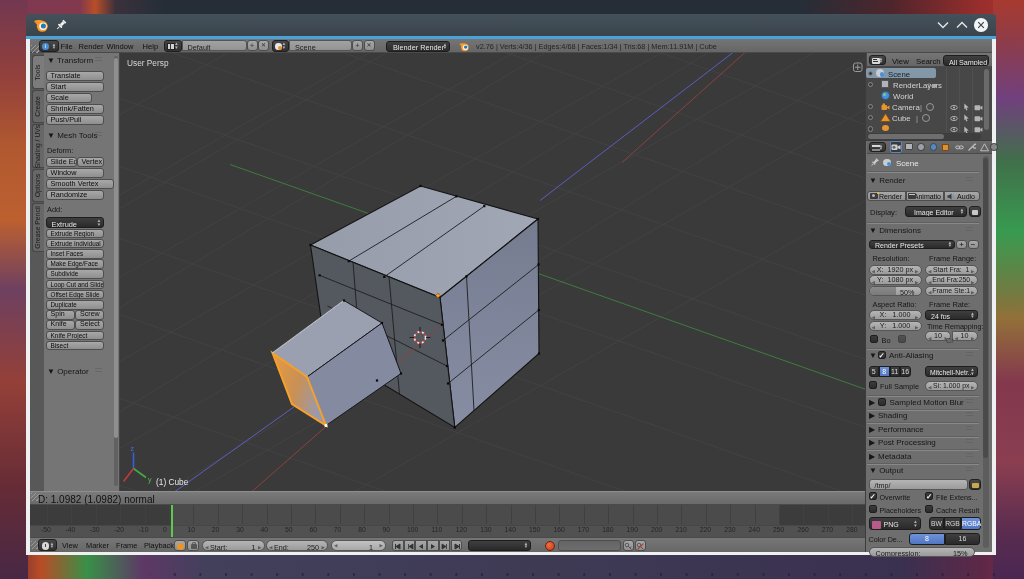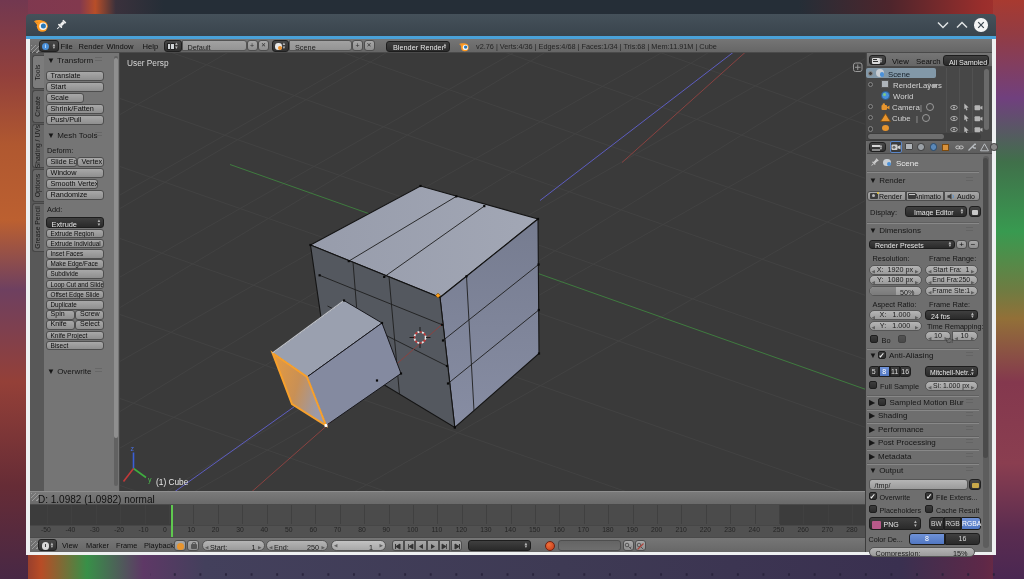--- a/index.html
+++ b/index.html
@@ -132,51 +132,51 @@
 <div class="abs" style="left:1.5px;top:164.5px;width:12px;height:49px;display:flex;align-items:center;justify-content:center">
         <span style="font-size:6.8px;color:#1a1a1a;white-space:nowrap;transform:rotate(-90deg)">Grease Pencil</span>
       </div>
 <div class="abs" style="left:13.5px;top:14.0px;width:76.5px;height:438.5px;background:#757575;border-right:1px solid #454545"></div>
 <div class="abs" style="left:83.5px;top:17.5px;width:4.5px;height:430px;background:#616161;border-radius:2px"></div>
 <div class="abs" style="left:83.5px;top:19.5px;width:4.5px;height:380px;background:#8f8f8f;border-radius:2px"></div>
 <div class="ph" style="left:17.0px;top:17.0px;color:#161616">▼ Transform</div>
 <div class="dots" style="left:65.0px;top:18.0px"></div>
 <div class="btn" style="left:15.5px;top:32.0px;width:58.5px;height:10.5px;line-height:8.5px;font-size:7.3px;text-align:left;padding-left:4px">Translate</div>
 <div class="btn" style="left:15.5px;top:43.0px;width:58.5px;height:10.5px;line-height:8.5px;font-size:7.3px;text-align:left;padding-left:4px">Start</div>
-<div class="btn" style="left:15.5px;top:54.0px;width:38px;height:10.5px;line-height:8.5px;font-size:7.3px;text-align:left;padding-left:4px">Scale</div>
+<div class="btn" style="left:15.5px;top:54.0px;width:46px;height:10.5px;line-height:8.5px;font-size:7.3px;text-align:left;padding-left:4px">Scale</div>
 <div class="btn" style="left:15.5px;top:65.0px;width:58.5px;height:10.5px;line-height:8.5px;font-size:7.3px;text-align:left;padding-left:4px">Shrink/Fatten</div>
 <div class="btn" style="left:15.5px;top:76.0px;width:58.5px;height:10.5px;line-height:8.5px;font-size:7.3px;text-align:left;padding-left:4px">Push/Pull</div>
 <div class="ph" style="left:17.0px;top:92.5px;color:#161616">▼ Mesh Tools</div>
 <div class="dots" style="left:65.0px;top:93.5px"></div>
 <div class="tx" style="left:17.0px;top:107.5px;font-size:7.4px;color:#161616">Deform:</div>
 <div class="btn" style="left:15.5px;top:118.0px;width:31.0px;height:10.5px;line-height:8.5px;font-size:7.3px;text-align:left;padding-left:4px">Slide Ed</div>
 <div class="btn" style="left:46.5px;top:118.0px;width:27.5px;height:10.5px;line-height:8.5px;font-size:7.3px;text-align:left;padding-left:4px">Vertex</div>
 <div class="btn" style="left:15.5px;top:129.0px;width:58.5px;height:10.5px;line-height:8.5px;font-size:7.3px;text-align:left;padding-left:4px">Window</div>
-<div class="btn" style="left:15.5px;top:140.0px;width:52px;height:10.5px;line-height:8.5px;font-size:7.3px;text-align:left;padding-left:4px">Smooth Vertex</div>
+<div class="btn" style="left:15.5px;top:140.0px;width:68px;height:10.5px;line-height:8.5px;font-size:7.3px;text-align:left;padding-left:4px">Smooth Vertex</div>
 <div class="btn" style="left:15.5px;top:151.0px;width:58.5px;height:10.5px;line-height:8.5px;font-size:7.3px;text-align:left;padding-left:4px">Randomize</div>
 <div class="tx" style="left:17.0px;top:166.5px;font-size:7.4px;color:#161616">Add:</div>
 <div class="dd" style="left:15.5px;top:178.5px;width:58.5px;height:11px">
         <span style="position:absolute;left:5px;top:1.6px;font-size:7.4px">Extrude</span>
         <div class="ar">▲<br>▼</div>
       </div>
 <div class="btn" style="left:15.5px;top:190.0px;width:58.5px;height:9.7px;line-height:7.699999999999999px;font-size:6.3px;text-align:left;padding-left:4px">Extrude Region</div>
 <div class="btn" style="left:15.5px;top:200.2px;width:58.5px;height:9.7px;line-height:7.699999999999999px;font-size:6.3px;text-align:left;padding-left:4px">Extrude Individual</div>
 <div class="btn" style="left:15.5px;top:210.4px;width:58.5px;height:9.7px;line-height:7.699999999999999px;font-size:6.3px;text-align:left;padding-left:4px">Inset Faces</div>
 <div class="btn" style="left:15.5px;top:220.6px;width:58.5px;height:9.7px;line-height:7.699999999999999px;font-size:6.3px;text-align:left;padding-left:4px">Make Edge/Face</div>
 <div class="btn" style="left:15.5px;top:230.8px;width:58.5px;height:9.7px;line-height:7.699999999999999px;font-size:6.3px;text-align:left;padding-left:4px">Subdivide</div>
 <div class="btn" style="left:15.5px;top:241.0px;width:58.5px;height:9.7px;line-height:7.699999999999999px;font-size:6.3px;text-align:left;padding-left:4px">Loop Cut and Slide</div>
 <div class="btn" style="left:15.5px;top:251.2px;width:58.5px;height:9.7px;line-height:7.699999999999999px;font-size:6.3px;text-align:left;padding-left:4px">Offset Edge Slide</div>
 <div class="btn" style="left:15.5px;top:261.4px;width:58.5px;height:9.7px;line-height:7.699999999999999px;font-size:6.3px;text-align:left;padding-left:4px">Duplicate</div>
 <div class="btn" style="left:15.5px;top:271.6px;width:29.5px;height:9.7px;line-height:7.699999999999999px;font-size:7.1px;text-align:left;padding-left:4px">Spin</div>
 <div class="btn" style="left:45.0px;top:271.6px;width:29px;height:9.7px;line-height:7.699999999999999px;font-size:7.1px;text-align:left;padding-left:4px">Screw</div>
 <div class="btn" style="left:15.5px;top:281.8px;width:29.5px;height:9.7px;line-height:7.699999999999999px;font-size:7.1px;text-align:left;padding-left:4px">Knife</div>
 <div class="btn" style="left:45.0px;top:281.8px;width:29px;height:9.7px;line-height:7.699999999999999px;font-size:7.1px;text-align:left;padding-left:4px">Select</div>
 <div class="btn" style="left:15.5px;top:292.0px;width:58.5px;height:9.7px;line-height:7.699999999999999px;font-size:6.5px;text-align:left;padding-left:4px">Knife Project</div>
 <div class="btn" style="left:15.5px;top:302.2px;width:58.5px;height:9.7px;line-height:7.699999999999999px;font-size:6.5px;text-align:left;padding-left:4px">Bisect</div>
-<div class="ph" style="left:17.0px;top:328.5px;color:#161616">▼ Overwrite</div>
+<div class="ph" style="left:17.0px;top:328.5px;color:#161616">▼ Operator</div>
 <div class="dots" style="left:65.0px;top:329.5px"></div>
 <svg class="abs" style="left:90.0px;top:14.0px" width="745" height="438.5" viewBox="120 52.5 745 438.5">
         <defs>
           <linearGradient id="cap" x1="0" y1="0" x2="1" y2="0.4">
             <stop offset="0" stop-color="#e89b3d"></stop>
             <stop offset="0.55" stop-color="#c99055"></stop>
             <stop offset="1" stop-color="#9a9aab"></stop>
           </linearGradient>
           <linearGradient id="rf" x1="0" y1="0" x2="0" y2="1">
             <stop offset="0" stop-color="#767c90"></stop>

